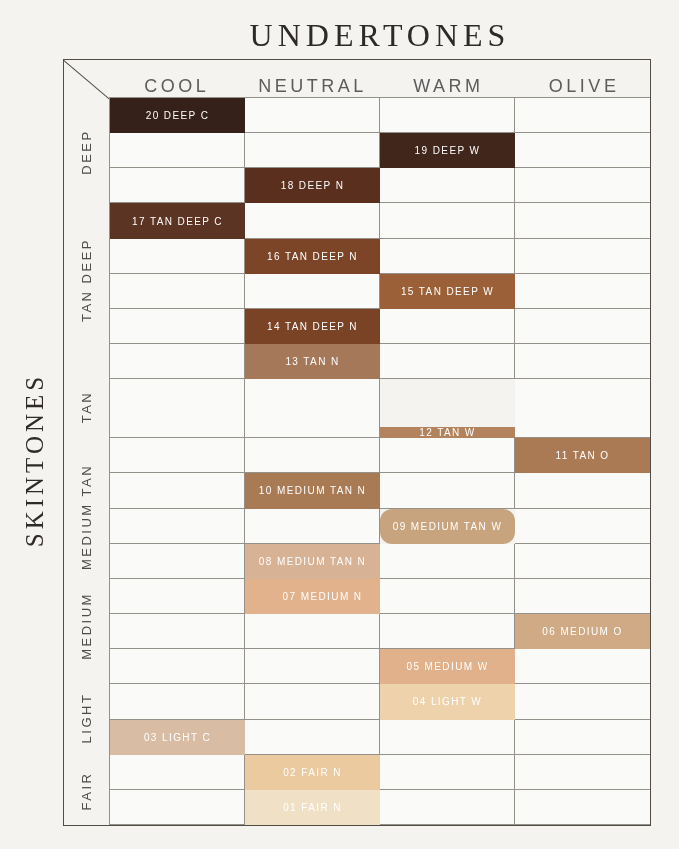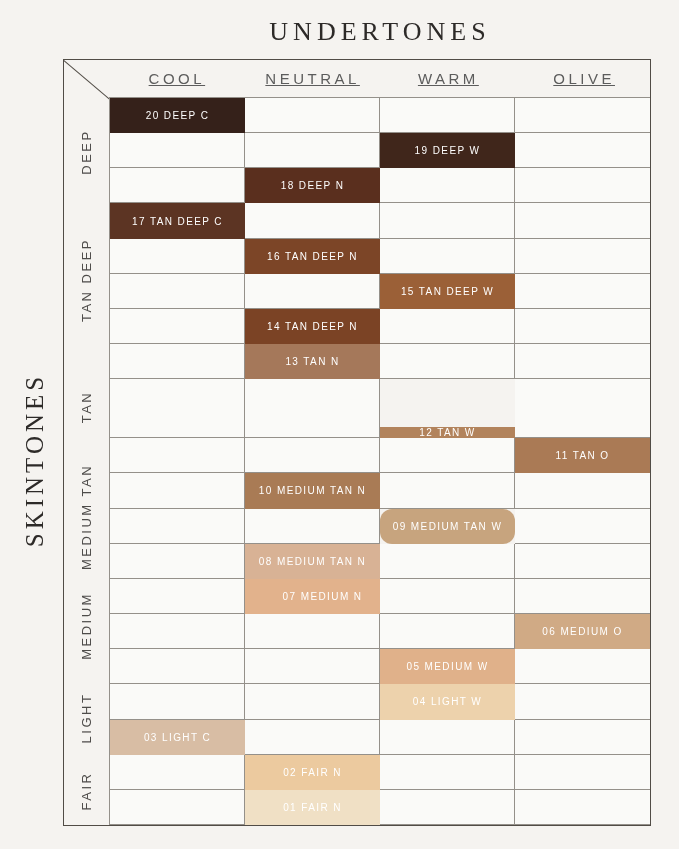--- a/index.html
+++ b/index.html
@@ -12,43 +12,43 @@
   body{
     width:679px;height:849px;position:relative;
     background:var(--pagebg);
     font-family:"Liberation Sans",sans-serif;
     overflow:hidden;
   }
   .chart-title{
     position:absolute;left:109px;top:17px;width:542px;
     text-align:center;
     font-family:"Liberation Serif",serif;
-    font-size:26px;letter-spacing:5px;color:#2d2a28;
+    font-size:32px;letter-spacing:5px;color:#2d2a28;
   }
   .side-title{
     position:absolute;left:35px;top:460px;
     transform:translate(-50%,-50%) rotate(-90deg);
     white-space:nowrap;
     font-family:"Liberation Serif",serif;
     font-size:25px;letter-spacing:4px;color:#2d2a28;
   }
   .chart-box{
     position:absolute;left:63px;top:59px;width:588px;height:767px;
     border:1.5px solid var(--frame);
     box-sizing:border-box;
   }
   .corner-diagonal{
     position:absolute;left:0;top:0;width:60px;height:1px;
     background:var(--frame);
     transform:rotate(40.3deg);transform-origin:0 0;
   }
   .col-header{
-    position:absolute;top:0;height:37px;
+    position:absolute;top:8px;height:37px;
     display:flex;align-items:center;justify-content:center;
-    font-size:15px;letter-spacing:3.5px;color:#5c5c5c;text-decoration:underline;
+    font-size:18px;letter-spacing:3.5px;color:#5c5c5c;
   }
   .group-label{
     position:absolute;left:22px;
     transform:translate(-50%,-50%) rotate(-90deg);
     white-space:nowrap;
     font-size:13px;letter-spacing:2.5px;color:#4e4c4a;
   }
   .grid{
     position:absolute;left:45px;top:37px;right:0;bottom:0;
     border-left:1px solid var(--line);

